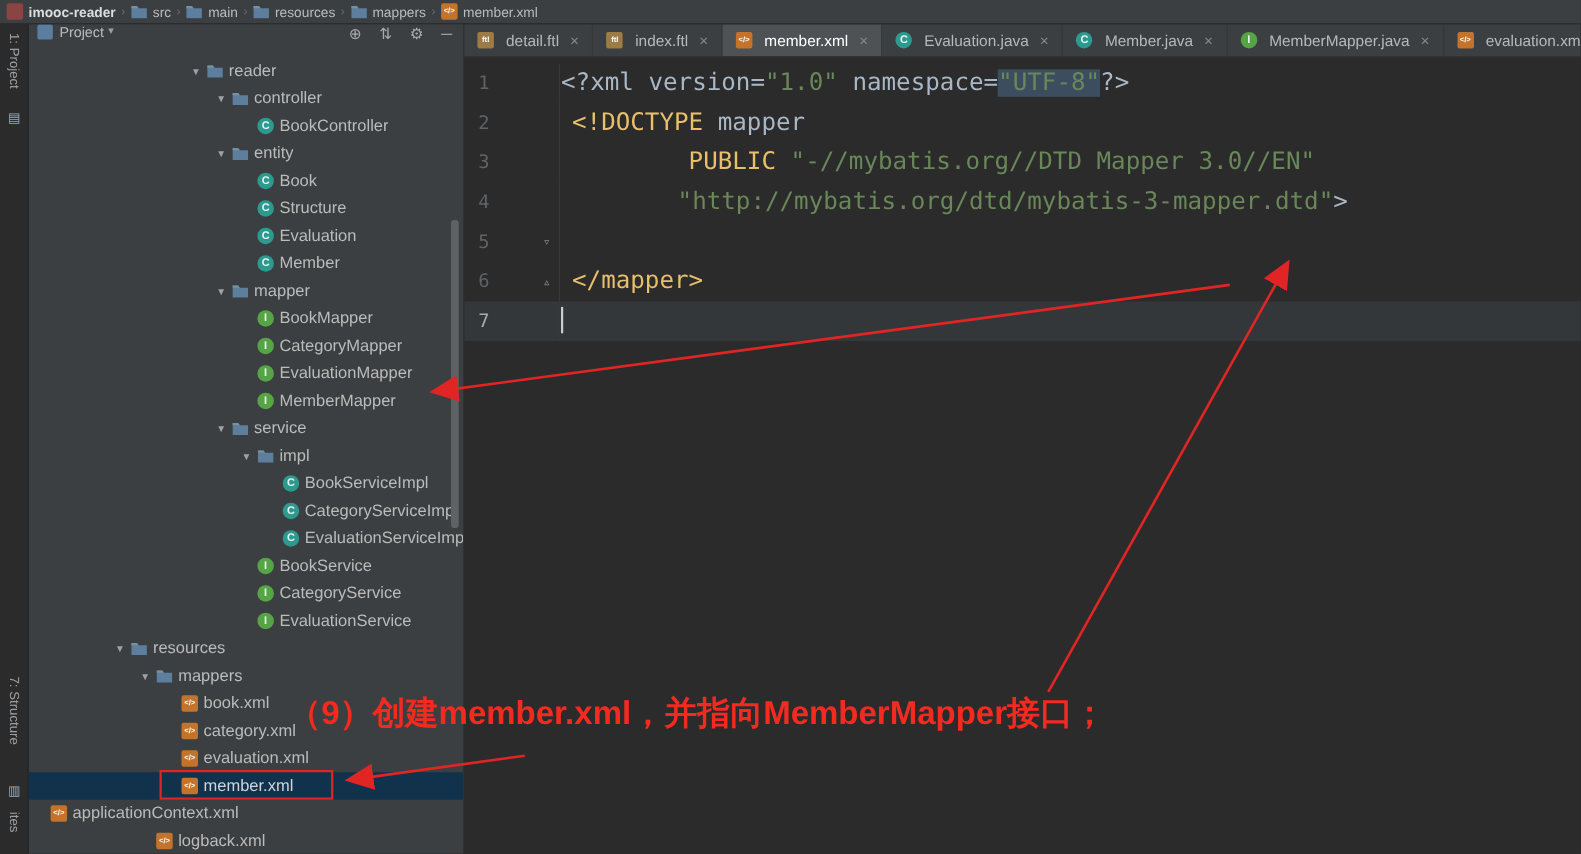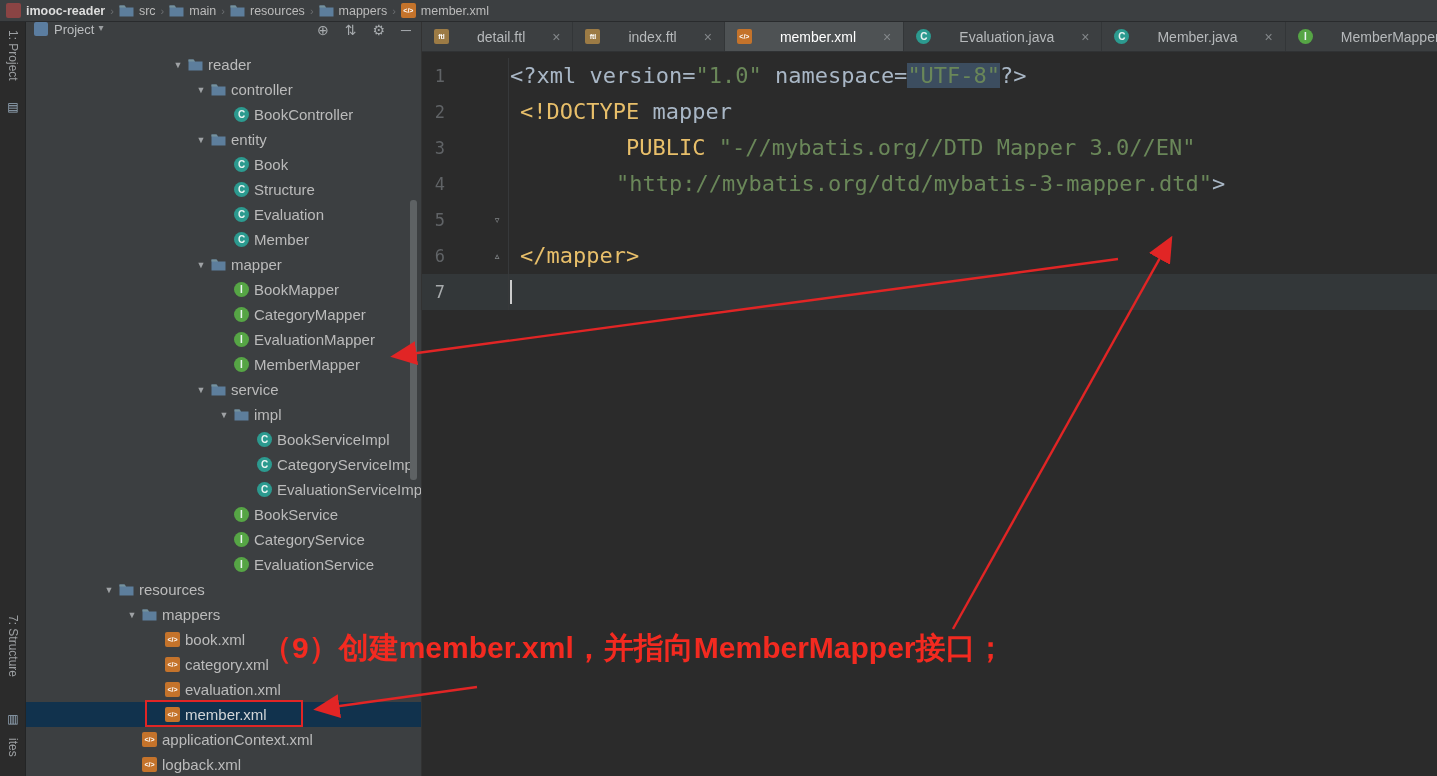--- a/index.html
+++ b/index.html
@@ -53,21 +53,21 @@
   .ic-ftl { background:#9c7b45; }
   .ic-project { background:#8a4444; }
   .ic-panel { width:14px; height:14px; background:#5b7da0; border-radius:2px;
               display:inline-flex; }
 
   
   .editor { position:absolute; left:421px; top:22px; width:1016px; height:754px;
             background:#2b2b2b; border-left:1px solid #323232; overflow:hidden; z-index:3; }
   .tab-bar { height:30px; background:#3c3f41; display:flex; border-bottom:1px solid #303234;
              overflow:hidden; }
-  .tab { display:flex; align-items:center; padding:0 12px; gap:23px; font-size:14px;
+  .tab { display:flex; align-items:center; padding:0 12px; gap:6px; font-size:14px;
          color:#b6b9bb; border-right:1px solid #333638; white-space:nowrap; flex:0 0 auto; }
   .tab.active { background:#4e5254; color:#ffffff; }
   .tab-close { color:#84888b; font-size:14px; margin-left:4px; }
 
   .code { font-family:"DejaVu Sans Mono","Liberation Mono",monospace; font-size:22px;
           padding-top:6px; }
   .code-row { display:flex; height:36px; line-height:36px; }
   .code-row.current { background:#333739; }
   .gutter { flex:0 0 87px; display:flex; justify-content:space-between; align-items:center;
             border-right:1px solid #37393b; }
@@ -338,21 +338,21 @@
       <div class="tree-row" style="padding-left: 119px;">
         <span class="arrow-slot"></span>
         <span class="ic ic-file ic-xml">&lt;/&gt;</span>
         <span class="tree-label">evaluation.xml</span>
       </div>
       <div class="tree-row selected" style="padding-left: 119px;">
         <span class="arrow-slot"></span>
         <span class="ic ic-file ic-xml">&lt;/&gt;</span>
         <span class="tree-label">member.xml</span>
       </div>
-      <div class="tree-row" style="padding-left: 96px;">
+      <div class="tree-row" style="">
         <span class="arrow-slot"></span>
         <span class="ic ic-file ic-xml">&lt;/&gt;</span>
         <span class="tree-label">applicationContext.xml</span>
       </div>
       <div class="tree-row" style="padding-left: 96px;">
         <span class="arrow-slot"></span>
         <span class="ic ic-file ic-xml">&lt;/&gt;</span>
         <span class="tree-label">logback.xml</span>
       </div>
     </div>

